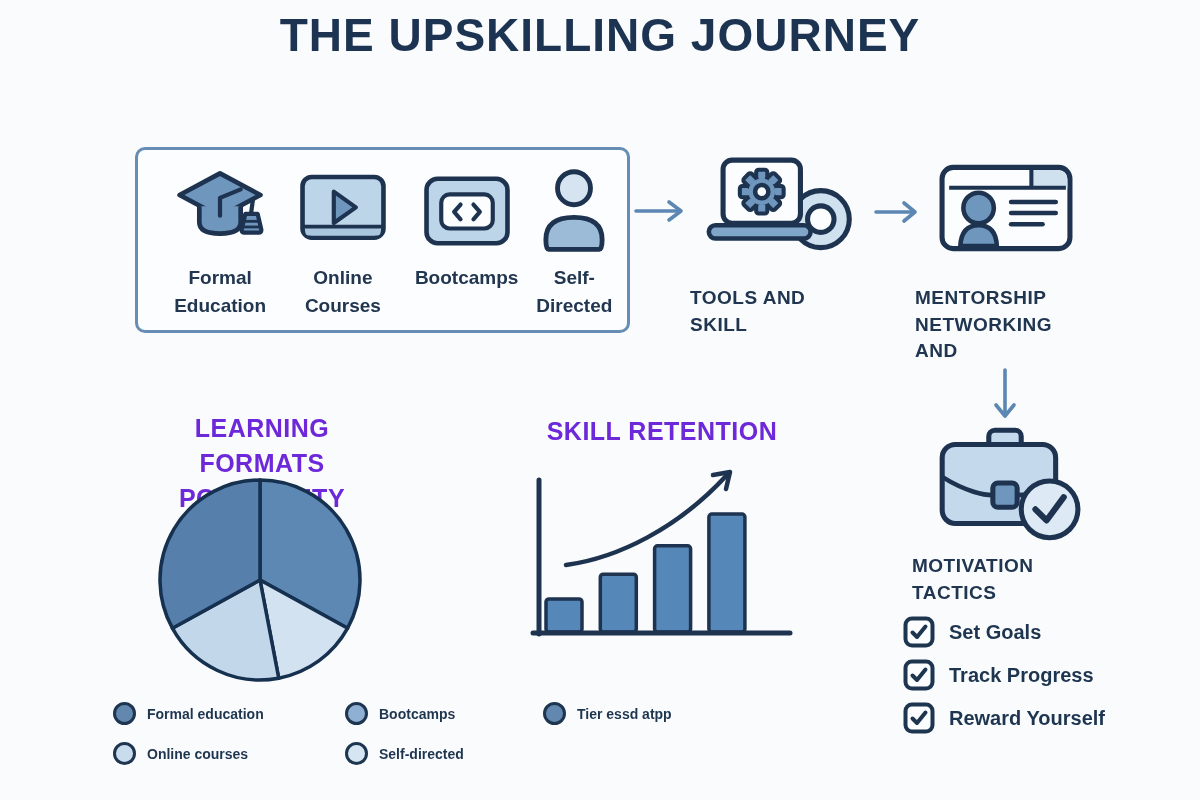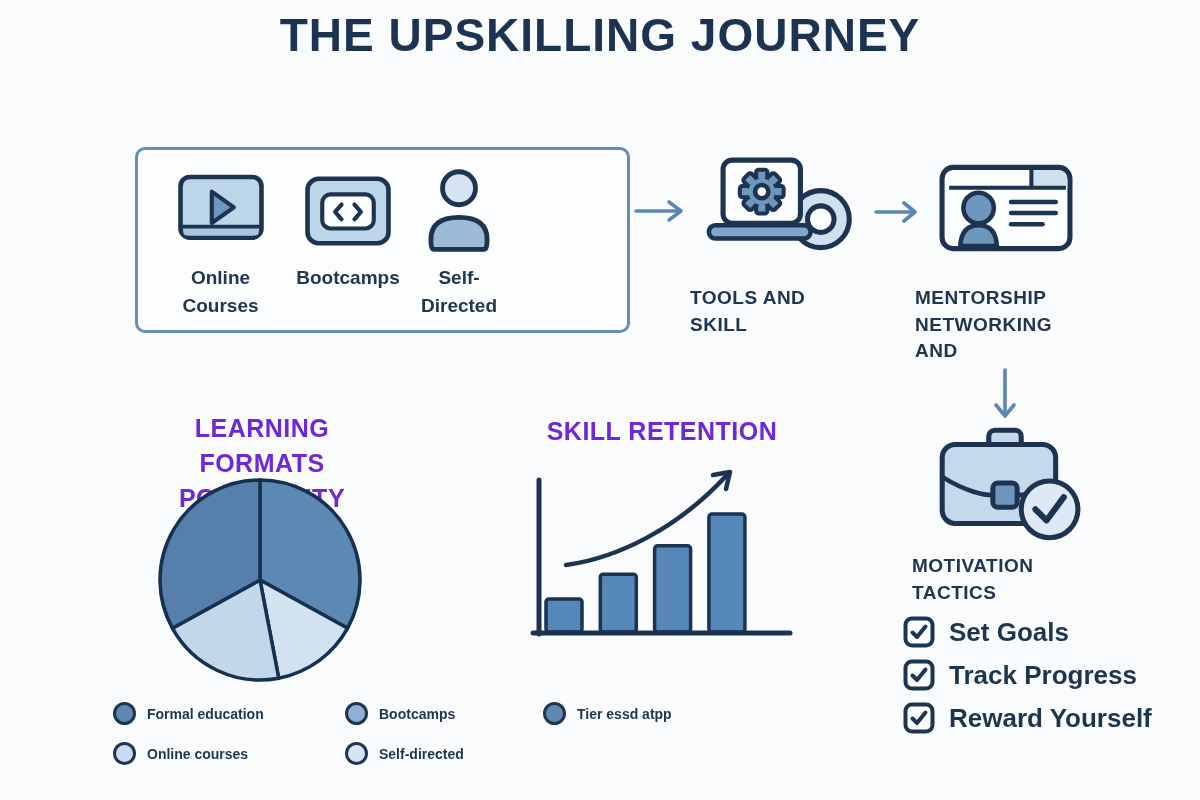--- a/index.html
+++ b/index.html
@@ -41,39 +41,56 @@
   }
 
   .section-title {
     text-align:center; font-size:25px; font-weight:bold;
     letter-spacing:0.5px; line-height:1.4; color:#6d28d9;
   }
 
   
   .checklist { left:903px; top:608px; display:flex; flex-direction:column; gap:11px; }
   .check-row { display:flex; align-items:center; gap:14px; }
-  .check-label { font-size:26px; font-weight:600; color:#1e3550; }
+  .check-label { font-size:20px; font-weight:600; color:#1e3550; }
 
   
   .legend-item { display:flex; align-items:center; gap:11px; }
   .legend-swatch {
     width:23px; height:23px; border-radius:50%;
     border:3.2px solid #1e3550; flex:0 0 auto;
   }
   .legend-label { font-size:14px; font-weight:600; color:#1e3550; }
 
   svg { display:block; }
 </style>
 </head>
 <body>
 
 <div class="abs main-title">THE UPSKILLING JOURNEY</div>
 
 <div class="abs formats-box">
 
+  <div class="format-col col-1">
+    <div class="iconwrap">
+      <svg width="94" height="94" viewBox="0 0 100 100">
+        <polygon points="50,10 93,33 50,56 7,33" fill="#6f96bd" stroke="#1d3350" stroke-width="5" stroke-linejoin="round"></polygon>
+        <path d="M28,45 L28,62 Q28,74 50,74 Q72,74 72,62 L72,45" fill="#6f96bd" stroke="#1d3350" stroke-width="5" stroke-linejoin="round"></path>
+        <polyline points="72,27 50,36 50,55" fill="none" stroke="#1d3350" stroke-width="4.5" stroke-linecap="round" stroke-linejoin="round"></polyline>
+        <line x1="85" y1="38" x2="83" y2="53" stroke="#1d3350" stroke-width="4.5" stroke-linecap="round"></line>
+        <path d="M77,53 H90 L94,70 Q94,73 91,73 H76 Q73,73 73,70 Z" fill="#6f96bd" stroke="#1d3350" stroke-width="4.5" stroke-linejoin="round"></path>
+        <line x1="75" y1="61" x2="93" y2="61" stroke="#1d3350" stroke-width="3"></line>
+        <line x1="74" y1="67" x2="94" y2="67" stroke="#1d3350" stroke-width="3"></line>
+      </svg>
+    </div>
+    <div class="format-label">
+      <div>Formal</div>
+      <div>Education</div>
+    </div>
+  </div>
 
   <div class="format-col col-2">
     <div class="iconwrap">
       <svg width="92" height="80" viewBox="0 0 100 86">
         <rect x="6" y="6" width="88" height="66" rx="10" fill="#bcd5e9" stroke="#1d3350" stroke-width="5"></rect>
         <rect x="9" y="61" width="82" height="8.5" rx="4" fill="#a9c6de"></rect>
         <line x1="7" y1="60" x2="93" y2="60" stroke="#1d3350" stroke-width="4"></line>
         <polygon points="40,22 64,39 40,56" fill="#6f96bd" stroke="#1d3350" stroke-width="4.5" stroke-linejoin="round"></polygon>
       </svg>
     </div>

